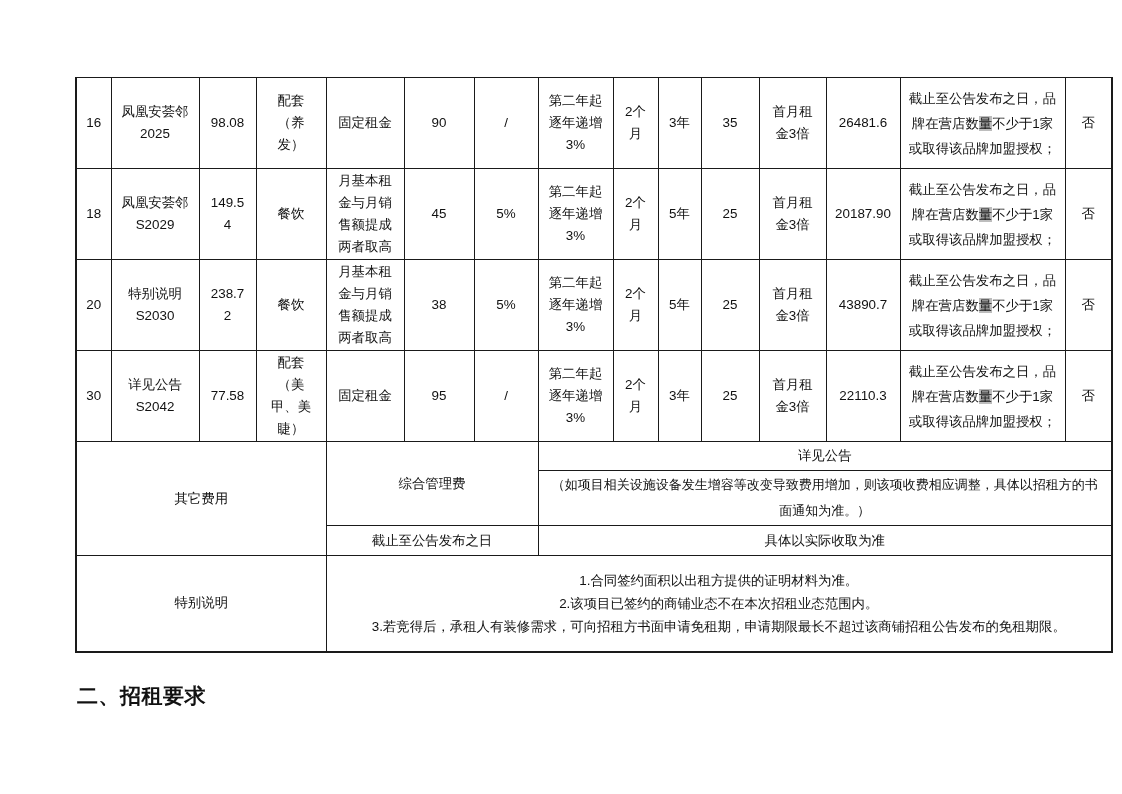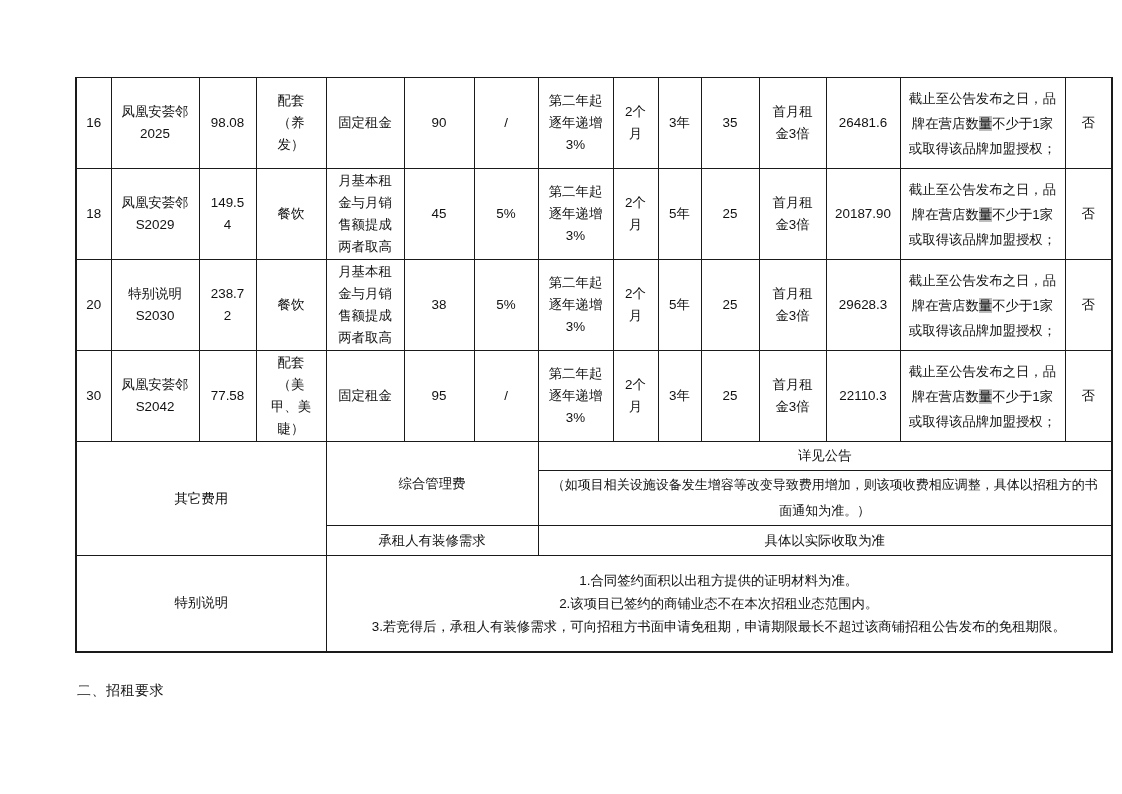--- a/index.html
+++ b/index.html
@@ -21,21 +21,21 @@
   tr.r-notes  { height: 96px; }
 
   td.cat { padding: 0; }
   td.req { text-align: left; padding: 2px 6px; line-height: 25px; }
   td.paren { font-size: 13px; line-height: 26px; padding: 0 10px; }
   td.notes-cell { text-align: left; padding: 4px 10px; line-height: 23px; }
   .hl { background: #bdbdbd; }
 
   .heading {
     position: absolute; left: 77px; top: 682px;
-    font-size: 14px; font-weight: normal; letter-spacing: 0.5px;
+    font-size: 21px; font-weight: bold; letter-spacing: 0.5px;
   }
 </style>
 </head>
 <body>
 
 <div class="page">
 
   <table class="doc">
     <colgroup>
       <col style="width:35px">
@@ -98,28 +98,28 @@
         <td>238.72</td>
         <td class="cat">餐饮</td>
         <td>月基本租金与月销售额提成两者取高</td>
         <td>38</td>
         <td>5%</td>
         <td>第二年起逐年递增3%</td>
         <td>2个月</td>
         <td>5年</td>
         <td>25</td>
         <td>首月租金3倍</td>
-        <td>29628.3</td>
+        <td>43890.7</td>
         <td class="req"><span>截止至公告发布之日，品牌在营店数</span><span class="hl" style="background: rgb(189, 189, 189);">量</span><span>不少于1家或取得该品牌加盟授权；</span></td>
         <td>否</td>
       </tr>
 
       <tr class="r-shop">
         <td>30</td>
-        <td>凤凰安荟邻 S2042</td>
+        <td>详见公告 S2042</td>
         <td>77.58</td>
         <td class="cat">配套（美甲、美睫）</td>
         <td>固定租金</td>
         <td>95</td>
         <td>/</td>
         <td>第二年起逐年递增3%</td>
         <td>2个月</td>
         <td>3年</td>
         <td>25</td>
         <td>首月租金3倍</td>
@@ -130,21 +130,21 @@
 
       <tr class="r-fee1">
         <td colspan="4" rowspan="3">其它费用</td>
         <td colspan="3" rowspan="2">综合管理费</td>
         <td colspan="8">详见公告</td>
       </tr>
       <tr class="r-fee2">
         <td colspan="8" class="paren">（如项目相关设施设备发生增容等改变导致费用增加，则该项收费相应调整，具体以招租方的书面通知为准。）</td>
       </tr>
       <tr class="r-fee3">
-        <td colspan="3">承租人有装修需求</td>
+        <td colspan="3">截止至公告发布之日</td>
         <td colspan="8">具体以实际收取为准</td>
       </tr>
 
       <tr class="r-notes">
         <td colspan="4">特别说明</td>
         <td colspan="11" class="notes-cell">
           <div>1.合同签约面积以出租方提供的证明材料为准。</div>
           <div>2.该项目已签约的商铺业态不在本次招租业态范围内。</div>
           <div>3.若竞得后，承租人有装修需求，可向招租方书面申请免租期，申请期限最长不超过该商铺招租公告发布的免租期限。</div>
         </td>

